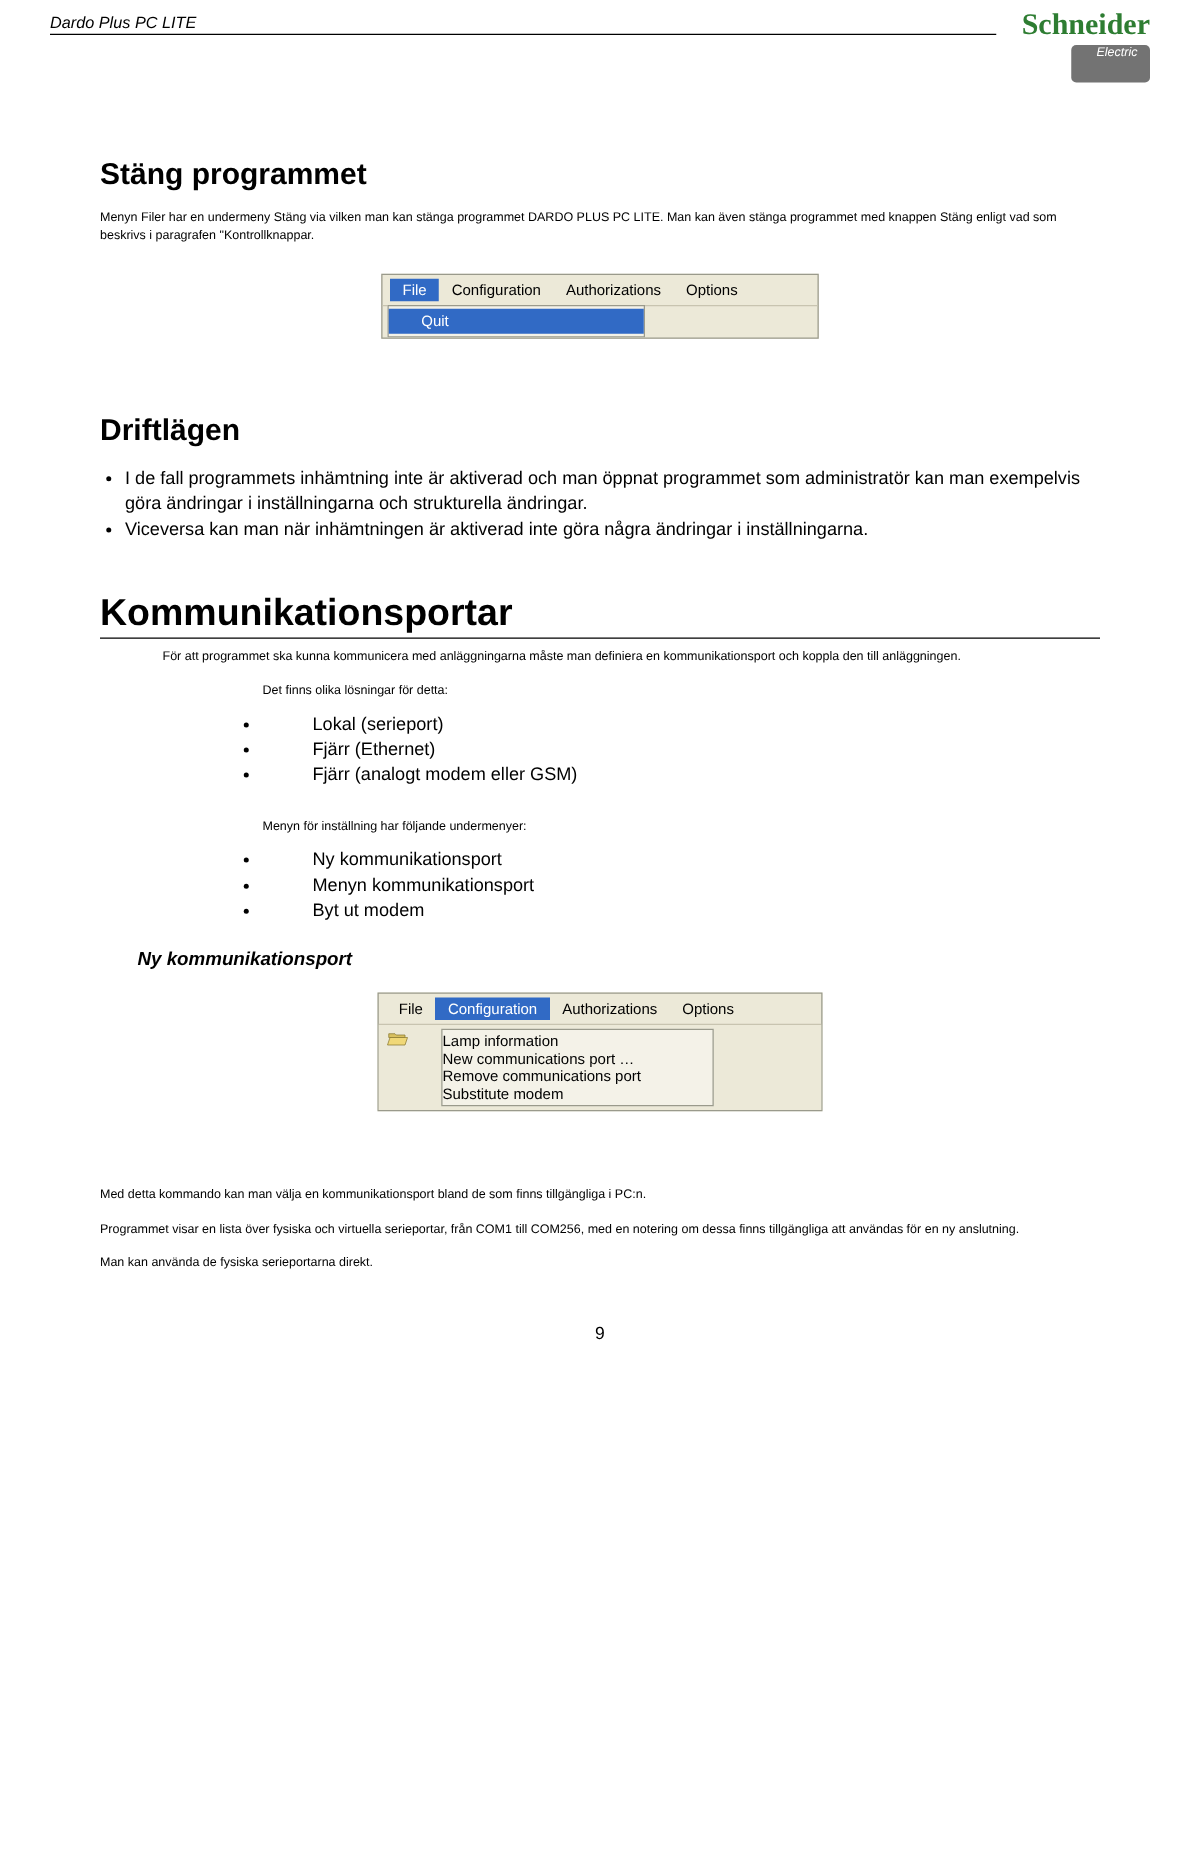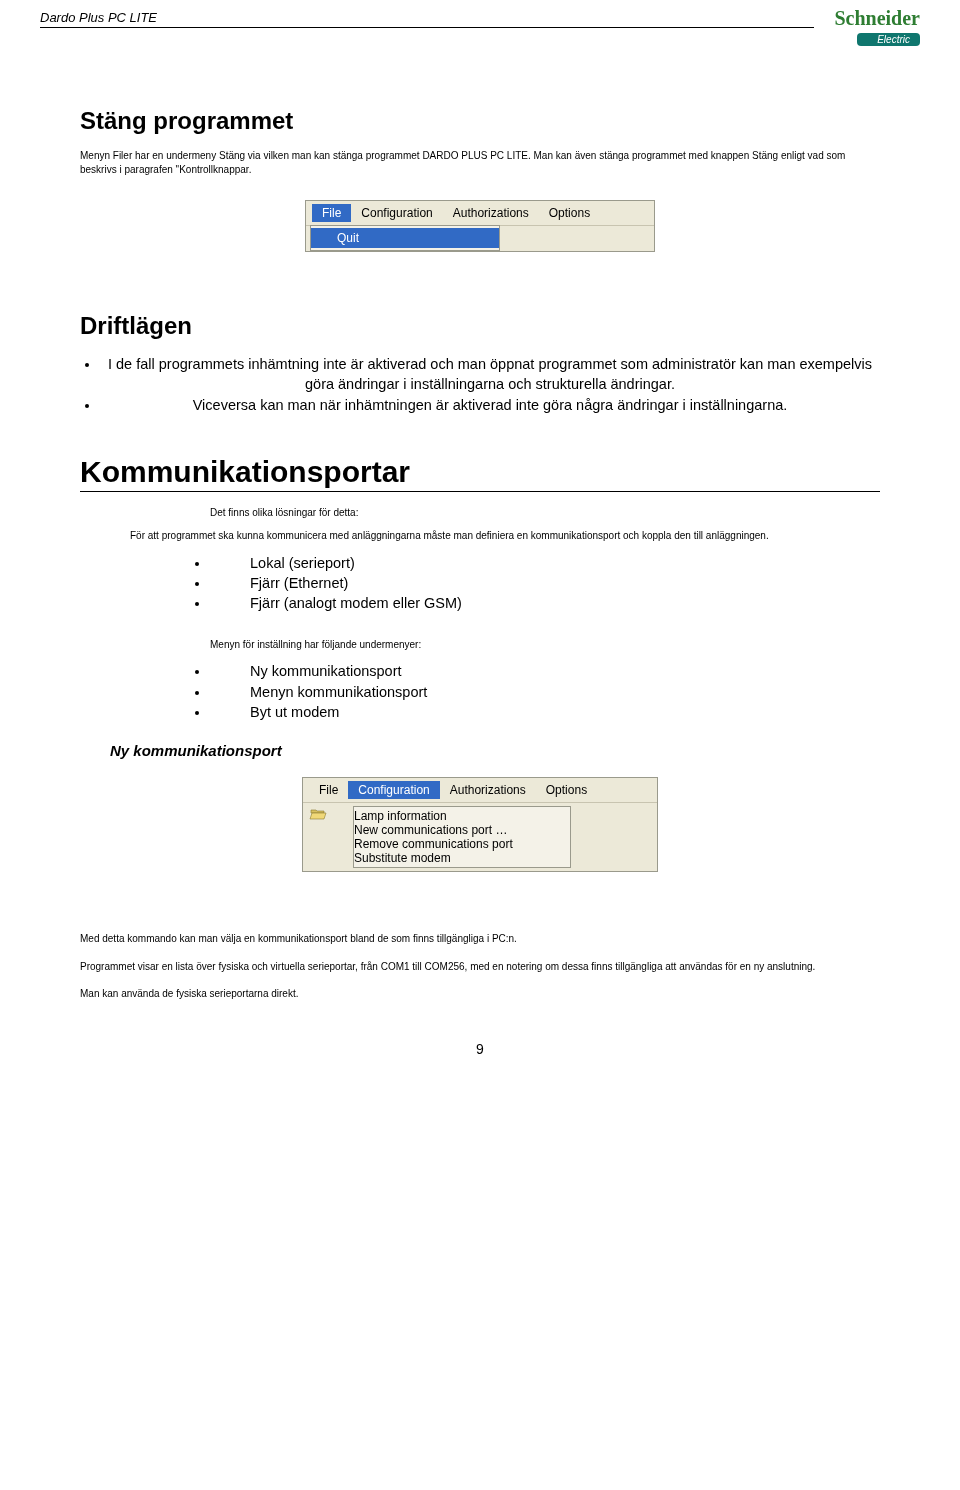--- a/index.html
+++ b/index.html
@@ -21,32 +21,32 @@
     font-style: italic;
     font-size: 13px;
     color: #000;
     border-bottom: 1px solid #000;
     padding-bottom: 2px;
     width: 100%;
   }
   .logo {
     font-family: Georgia, 'Times New Roman', serif;
     font-weight: bold;
-    font-size: 20px;
+    font-size: 24px;
     color: #2e7d32;
     white-space: nowrap;
     margin-left: 20px;
     line-height: 1;
   }
   .logo-sub {
     display: inline-block;
-    background: #0f766e;
+    background: #737373;
     color: #fff;
     font-size: 10px;
-    padding: 1px 10px 1px 20px;
+    padding: 1px 10px 18px 20px;
     border-radius: 4px;
     font-family: Arial;
     font-style: italic;
     margin-left: 2px;
   }
   .content {
     padding: 0 80px 40px 80px;
   }
   h1.section {
     font-size: 24px;
@@ -75,40 +75,39 @@
   .menubar-row span {
     padding: 2px 10px;
   }
   .menubar-row .sel {
     background: #316ac5;
     color: #fff;
   }
   .dropdown {
     background: #f4f2e8;
     border: 1px solid #9a9a8c;
-    width: 190px;
+    width: 206px;
     margin-left: 4px;
     margin-top: -1px;
     padding: 2px 0;
   }
   .dropdown .dd-item {
     padding: 3px 20px 3px 26px;
     font-size: 12px;
     position: relative;
   }
   .dropdown .dd-sel {
     background: #316ac5;
     color: #fff;
   }
   ul.bullets {
     list-style: disc;
     margin: 6px 0 12px 20px;
     font-size: 14.5px;
     line-height: 1.4;
-    text-align: center;
   }
   ul.bullets-inner {
     list-style: disc;
     margin: 6px 0 10px 70px;
     font-size: 14.5px;
     line-height: 1.4;
   }
   h1.big-section {
     font-size: 30px;
     font-weight: bold;
@@ -185,23 +184,23 @@
     </div>
   </div>
 
   <h1 class="section">Driftlägen</h1>
   <ul class="bullets">
     <li>I de fall programmets inhämtning inte är aktiverad och man öppnat programmet som administratör kan man exempelvis göra ändringar i inställningarna och strukturella ändringar.</li>
     <li>Viceversa kan man när inhämtningen är aktiverad inte göra några ändringar i inställningarna.</li>
   </ul>
 
   <h1 class="big-section">Kommunikationsportar</h1>
+  <p class="para indented" style="margin-top:8px">För att programmet ska kunna kommunicera med anläggningarna måste man definiera en kommunikationsport och koppla den till anläggningen.</p>
+
   <p class="para" style="margin-left:130px;margin-top:14px">Det finns olika lösningar för detta:</p>
-
-  <p class="para indented" style="margin-top:8px">För att programmet ska kunna kommunicera med anläggningarna måste man definiera en kommunikationsport och koppla den till anläggningen.</p>
   <ul class="bullets-inner" style="margin-left:130px">
     <li><span style="margin-left:40px">Lokal (serieport)</span></li>
     <li><span style="margin-left:40px">Fjärr (Ethernet)</span></li>
     <li><span style="margin-left:40px">Fjärr (analogt modem eller GSM)</span></li>
   </ul>
 
   <p class="para" style="margin-left:130px;margin-top:24px">Menyn för inställning har följande undermenyer:</p>
   <ul class="bullets-inner" style="margin-left:130px;margin-top:0">
     <li><span style="margin-left:40px">Ny kommunikationsport</span></li>
     <li><span style="margin-left:40px">Menyn kommunikationsport</span></li>

